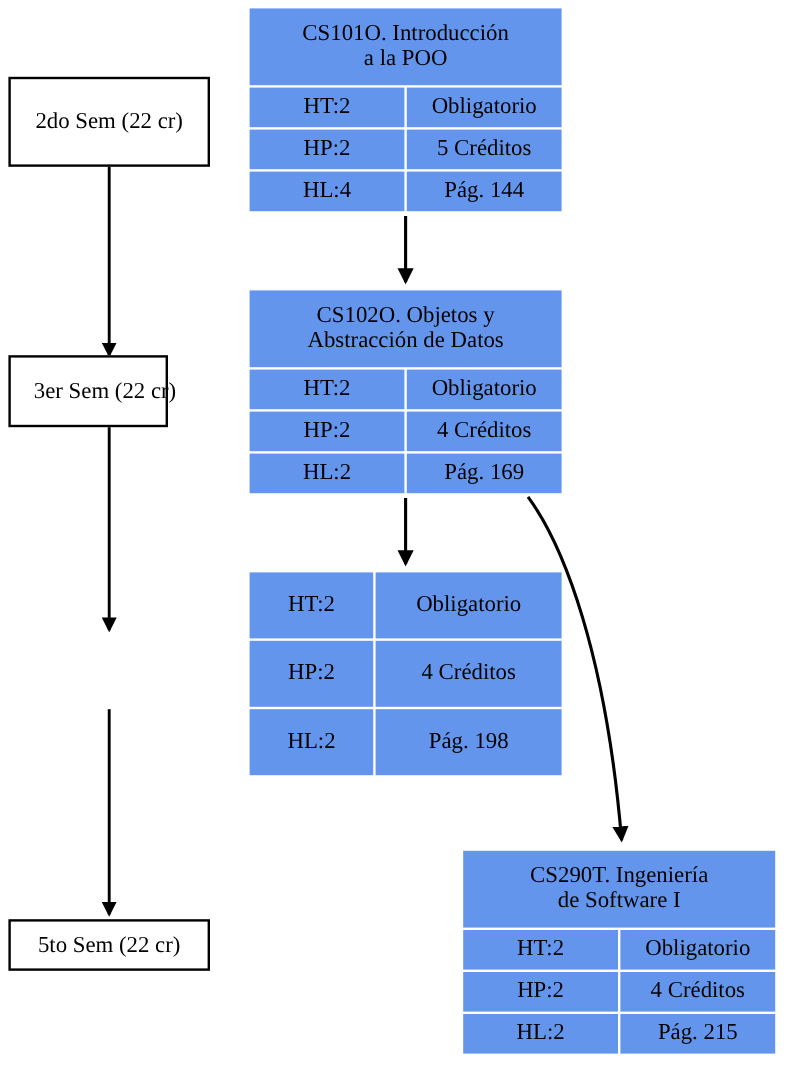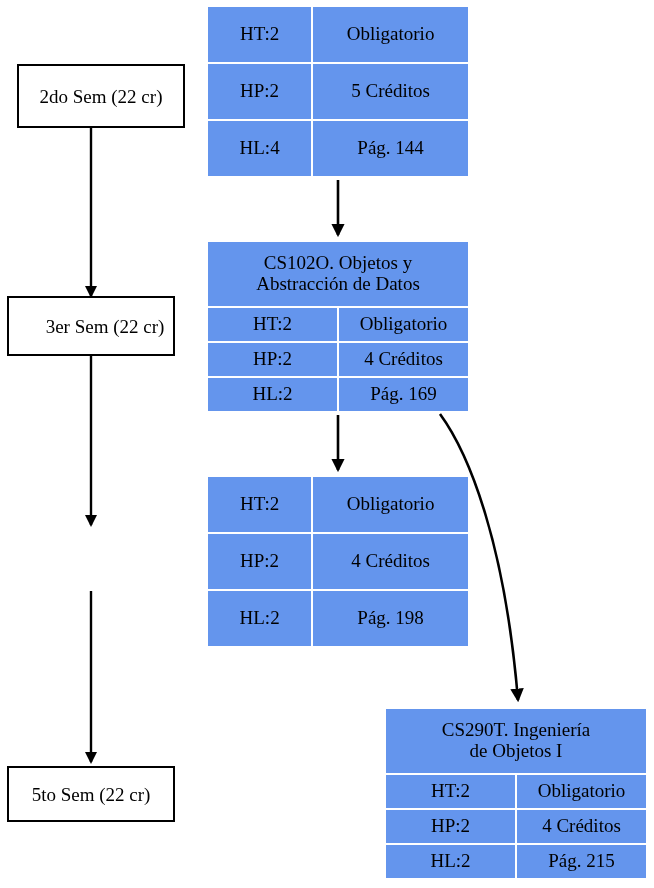--- a/index.html
+++ b/index.html
@@ -111,36 +111,42 @@
 
     <g>
       <path d="M 338,415 L 338,470" stroke="#000000" stroke-width="2.6" fill="none" marker-end="url(#arrow)"></path>
     </g>
 
     <g>
       <path d="M 440,414 C 470,455 505,545 518,700" stroke="#000000" stroke-width="2.6" fill="none" marker-end="url(#arrow)"></path>
     </g>
   </svg>
 
-  <div class="term-node" style="left:17px; top:64px; width:168px; height:64px;">
+  <div class="term-node" style="left:7px; top:64px; width:168px; height:75px;">
     <span>2do Sem (22 cr)</span>
   </div>
 
-  <div class="term-node" style="left:7px; top:296px; width:168px; height:60px;padding-left:28px;">
+  <div class="term-node" style="left:7px; top:296px; width:133px; height:60px;padding-left:28px;">
     <span>3er Sem (22 cr)</span>
   </div>
 
 
-  <div class="term-node" style="left:7px; top:766px; width:168px; height:56px;">
+  <div class="term-node" style="left:7px; top:766px; width:168px; height:43px;">
     <span>5to Sem (22 cr)</span>
   </div>
 
   <div class="course-node" style="left:206px; top:5px; width:264px; height:173px;">
     <table class="course-table">
       <tbody>
+          <tr>
+        <td class="course-title" colspan="2">
+          <span class="l1">CS101O. Introducción</span>
+          <span class="l2">a la POO</span>
+        </td>
+      </tr>
       <tr class="data-row">
         <td class="col-left">HT:2</td>
         <td class="col-right">Obligatorio</td>
       </tr>
       <tr class="data-row">
         <td class="col-left">HP:2</td>
         <td class="col-right">5 Créditos</td>
       </tr>
       <tr class="data-row">
         <td class="col-left">HL:4</td>
@@ -193,21 +199,21 @@
     </tbody>
       </table>
   </div>
 
   <div class="course-node" style="left:384px; top:707px; width:264px; height:173px;">
     <table class="course-table">
       <tbody>
           <tr>
         <td class="course-title" colspan="2">
           <span class="l1">CS290T. Ingeniería</span>
-          <span class="l2">de Objetos I</span>
+          <span class="l2">de Software I</span>
         </td>
       </tr>
       <tr class="data-row">
         <td class="col-left">HT:2</td>
         <td class="col-right">Obligatorio</td>
       </tr>
       <tr class="data-row">
         <td class="col-left">HP:2</td>
         <td class="col-right">4 Créditos</td>
       </tr>

